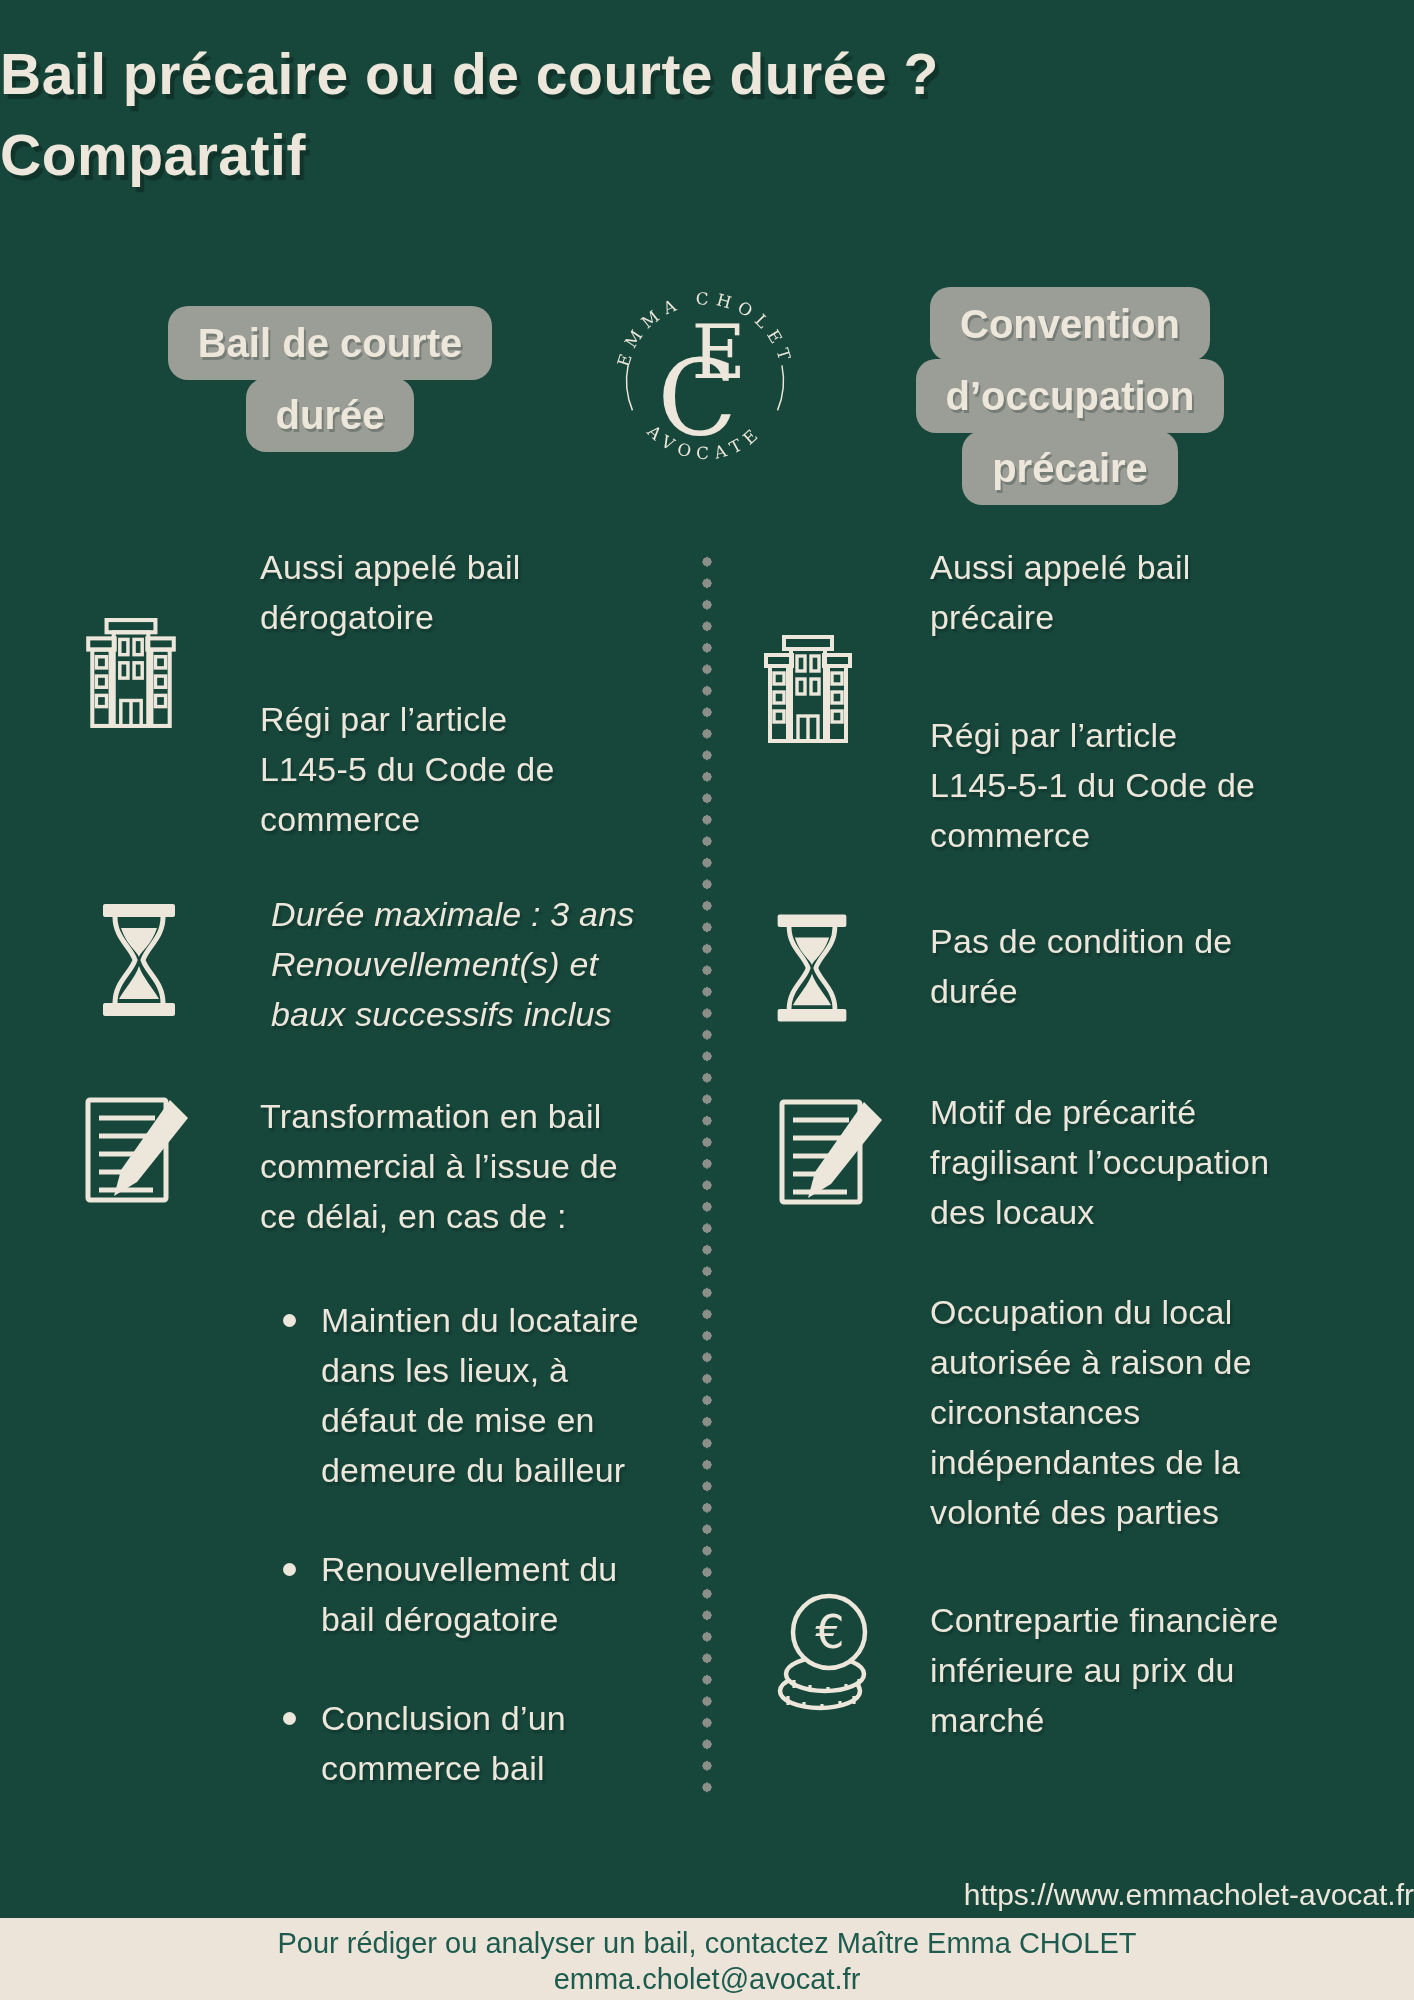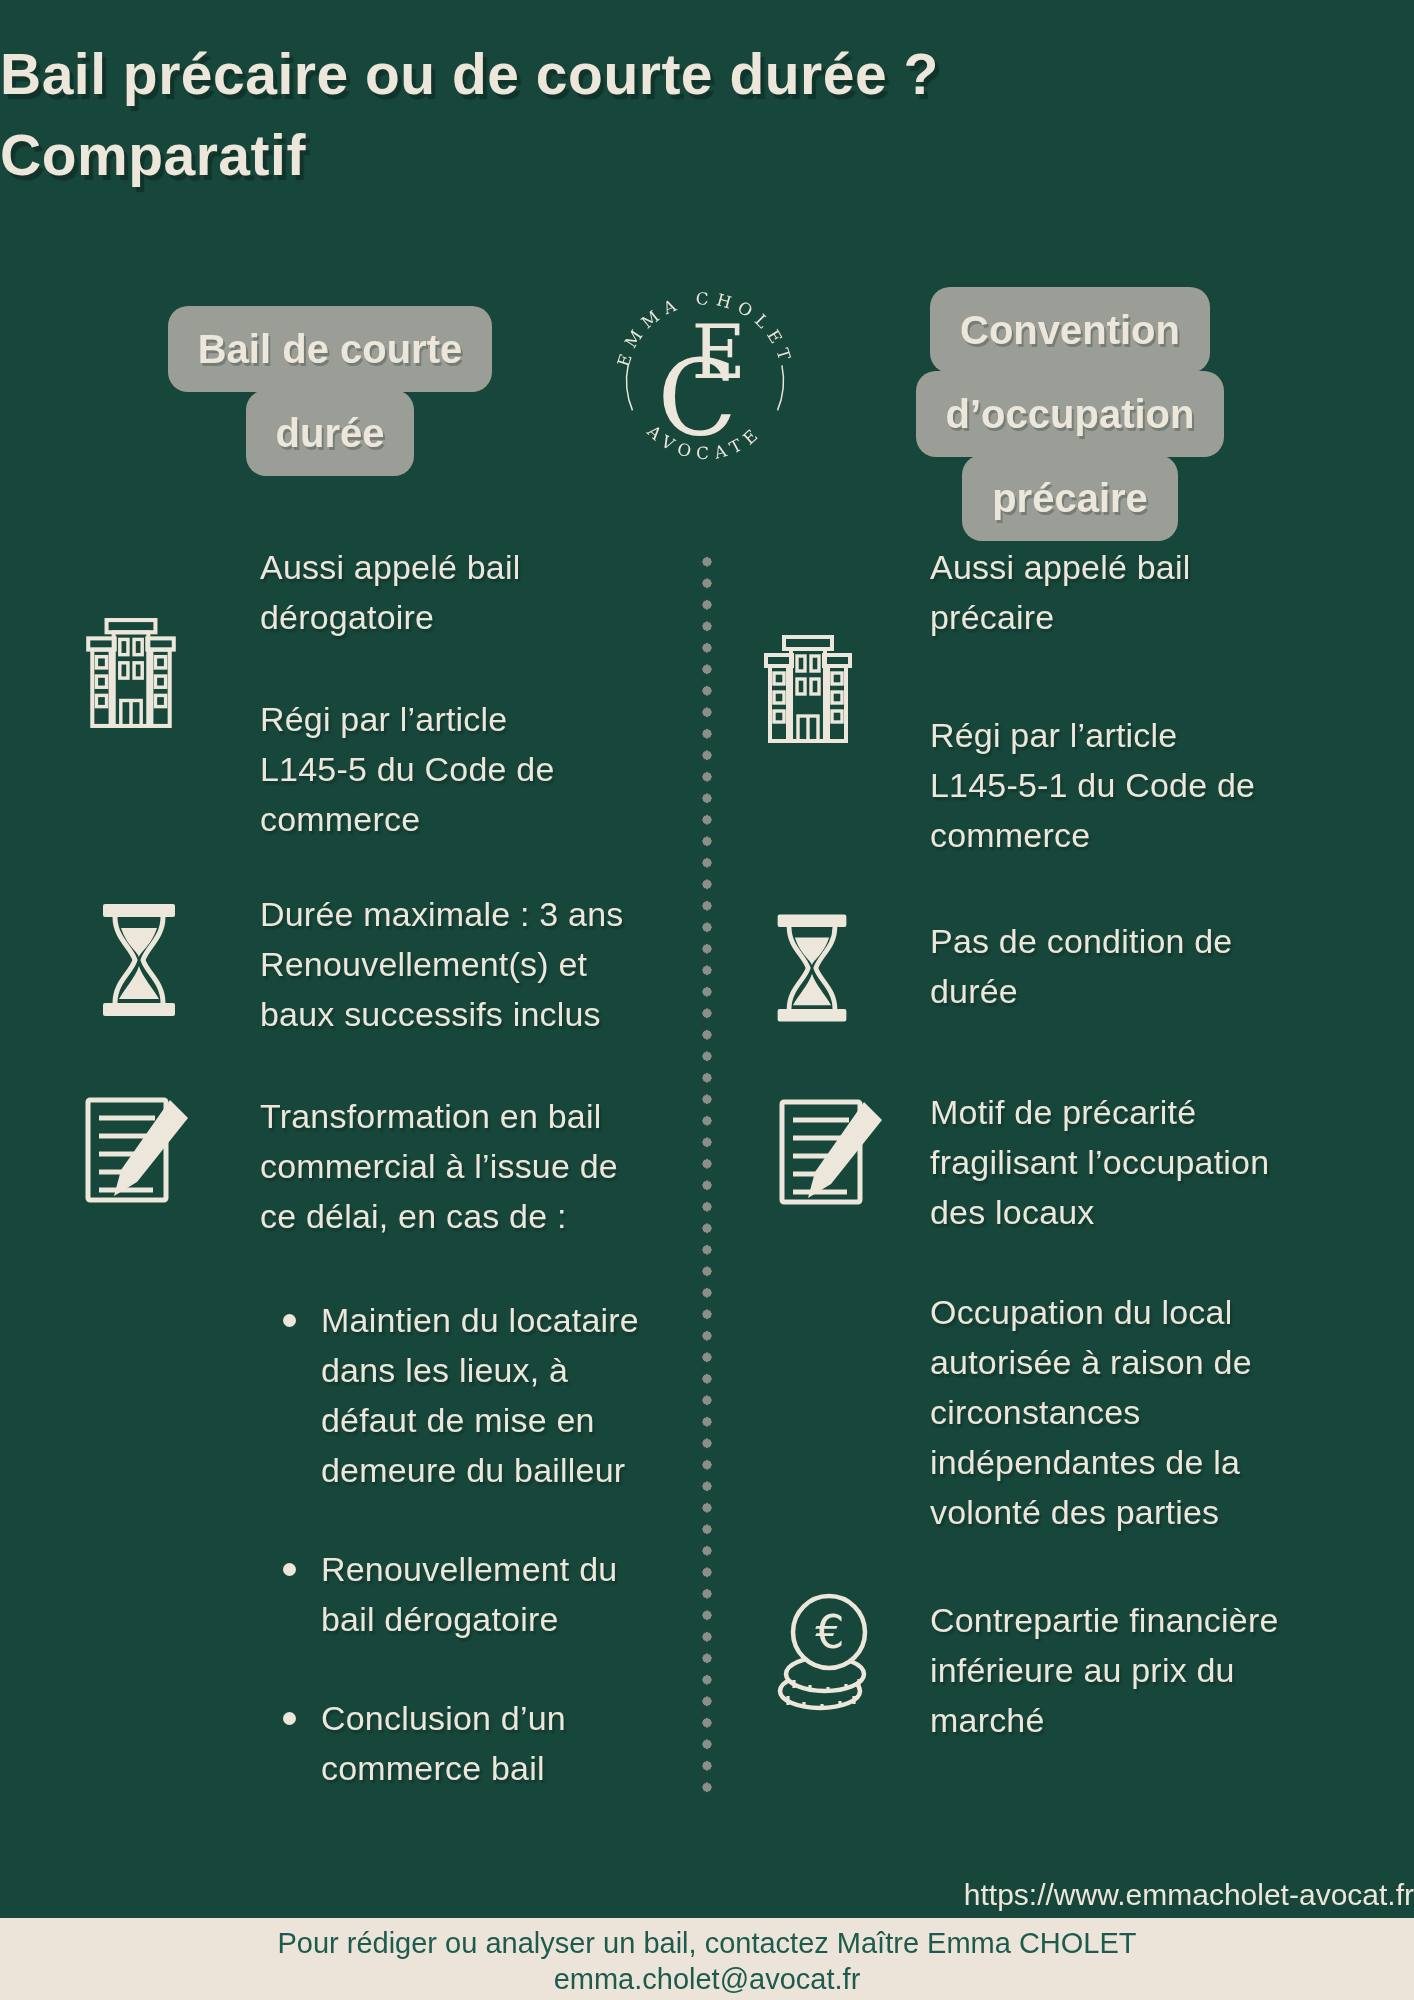--- a/index.html
+++ b/index.html
@@ -10,21 +10,21 @@
   }
   
   .title{position:absolute;top:34px;left:0;width:1110px;margin:0;
     color:var(--c-cream,#ece7da);font-weight:700;letter-spacing:.5px;
     text-shadow:4px 5px 1px rgba(8,28,23,.45);}
   .title span{display:block;font-size:57px;line-height:81px;}
   
   .badge{position:absolute;text-align:center;}
   .badge-line{display:block;width:max-content;margin:0 auto -2px auto;
     background:var(--c-badge,#9b9e97);color:var(--c-cream,#ece7da);
-    font-weight:700;font-size:40px;line-height:1;padding:23px 30px;border-radius:20px;
+    font-weight:700;font-size:40px;line-height:1;padding:17px 30px;border-radius:20px;
     text-shadow:2px 3px 0 rgba(8,28,23,.25);}
   .badge-left{left:0;top:306px;width:660px;}
   .badge-right{left:770px;top:287px;width:600px;}
   
   .logo{position:absolute;left:607px;top:281px;}
   .logo-arc{font-family:"DejaVu Serif",serif;font-size:17px;letter-spacing:7px;
     fill:var(--c-cream,#ece7da);}
   .mono{font-family:"DejaVu Serif",serif;fill:var(--c-cream,#ece7da);text-anchor:middle;}
   .mono-e{font-size:76px;}
   .mono-c{font-size:106px;}
@@ -130,21 +130,21 @@
       <rect x="8" y="0" width="72" height="13" rx="2"></rect>
       <rect x="8" y="99" width="72" height="13" rx="2"></rect>
       <path d="M26,24 L62,24 C56,42 46,47 44,53 C42,47 32,42 26,24 Z"></path>
       <path d="M44,62 C40,74 30,84 24,95 L64,95 C58,84 48,74 44,62 Z"></path>
     </g>
     <g class="st" stroke-width="5">
       <path d="M20,13 C20,34 36,43 40,56 C36,69 20,78 20,99"></path>
       <path d="M68,13 C68,34 52,43 48,56 C52,69 68,78 68,99"></path>
     </g>
   </svg>
-  <p class="txt" style="left:260px;top:889px;">Durée maximale : 3 ans
+  <p class="txt" style="left:271px;top:889px;font-style:italic;">Durée maximale : 3 ans
 Renouvellement(s) et
 baux successifs inclus</p>
 
   <svg class="icon" style="left:85px;top:1097px;" width="106" height="106" viewBox="0 0 106 106">
     <rect class="st" stroke-width="5" x="3" y="3" width="78" height="100" rx="2"></rect>
     <g class="st" stroke-width="5">
       <line x1="14" y1="21" x2="70" y2="21"></line>
       <line x1="14" y1="39" x2="70" y2="39"></line>
       <line x1="14" y1="57" x2="60" y2="57"></line>
       <line x1="14" y1="75" x2="52" y2="75"></line>

